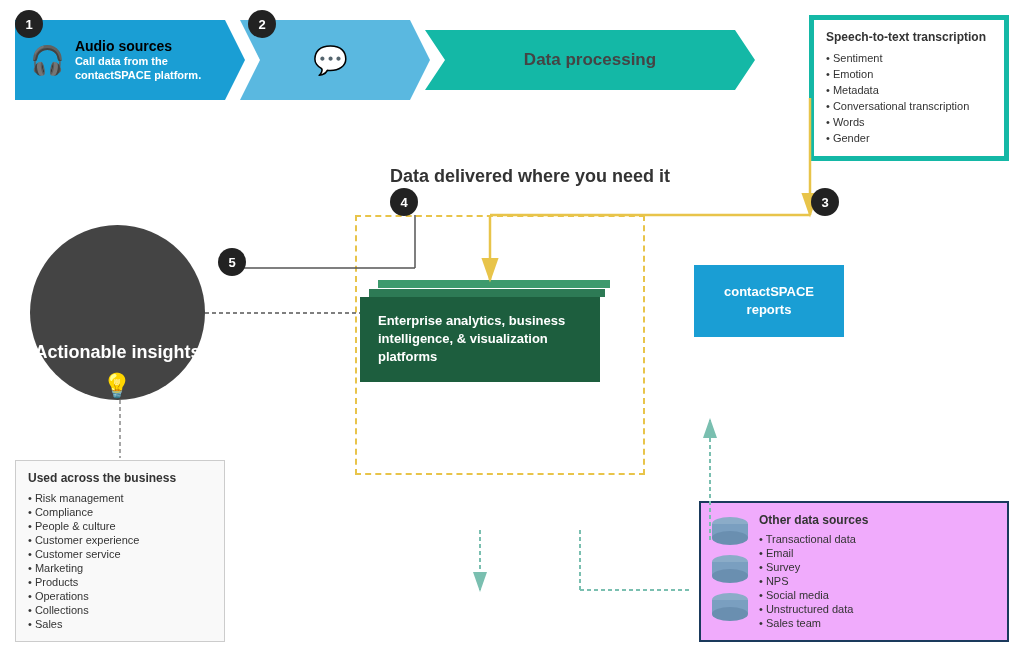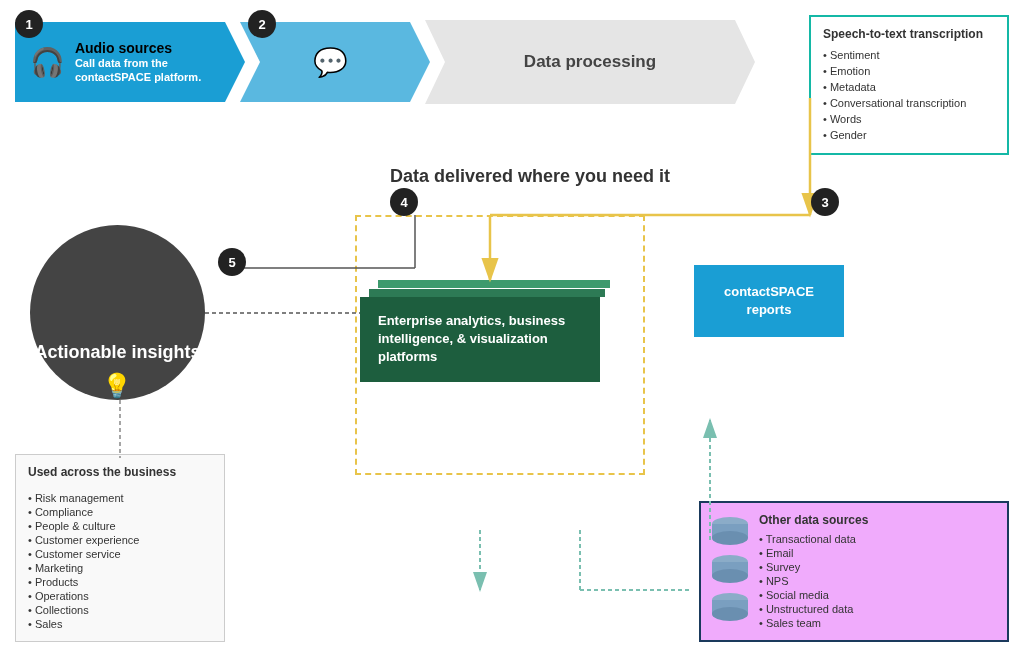--- a/index.html
+++ b/index.html
@@ -39,24 +39,24 @@
       clip-path: polygon(0 0, calc(100% - 20px) 0, 100% 50%, calc(100% - 20px) 100%, 0 100%, 20px 50%);
       width: 180px;
       height: 80px;
       display: flex;
       align-items: center;
       justify-content: center;
       color: white;
     }
 
     .arrow-gray {
-      background: #e5e5e5;
+      background: #14b8a6;
       clip-path: polygon(0 0, calc(100% - 20px) 0, 100% 50%, calc(100% - 20px) 100%, 0 100%, 20px 50%);
       width: 280px;
-      height: 84px;
+      height: 60px;
       display: flex;
       align-items: center;
       justify-content: center;
       color: #333;
       font-size: 18px;
       font-weight: bold;
     }
 
     .step-circle {
       width: 28px;
@@ -89,21 +89,21 @@
       line-height: 1.3;
       font-weight: bold;
     }
 
     
     .speech-box {
       position: absolute;
       top: 15px;
       right: 15px;
       width: 200px;
-      border: 2px solid #14b8a6;
+      border: 5px solid #14b8a6;
       padding: 10px 12px;
       background: white;
       font-size: 11px;
       margin-left: 32px;
     }
     .speech-box h4 {
       font-size: 12px;
       font-weight: bold;
       margin-bottom: 6px;
       color: #333;
@@ -212,21 +212,21 @@
       left: 15px;
       width: 210px;
       border: 1px solid #ccc;
       background: #f9f9f9;
       padding: 10px 12px;
       font-size: 11px;
     }
     .business-box h4 {
       font-size: 12px;
       font-weight: bold;
-      margin-bottom: 12px;
+      margin-bottom: 6px;
       color: #333;
     }
     .business-box ul {
       list-style: none;
       padding: 0;
     }
     .business-box ul li {
       padding: 1px 0;
       color: #333;
     }

